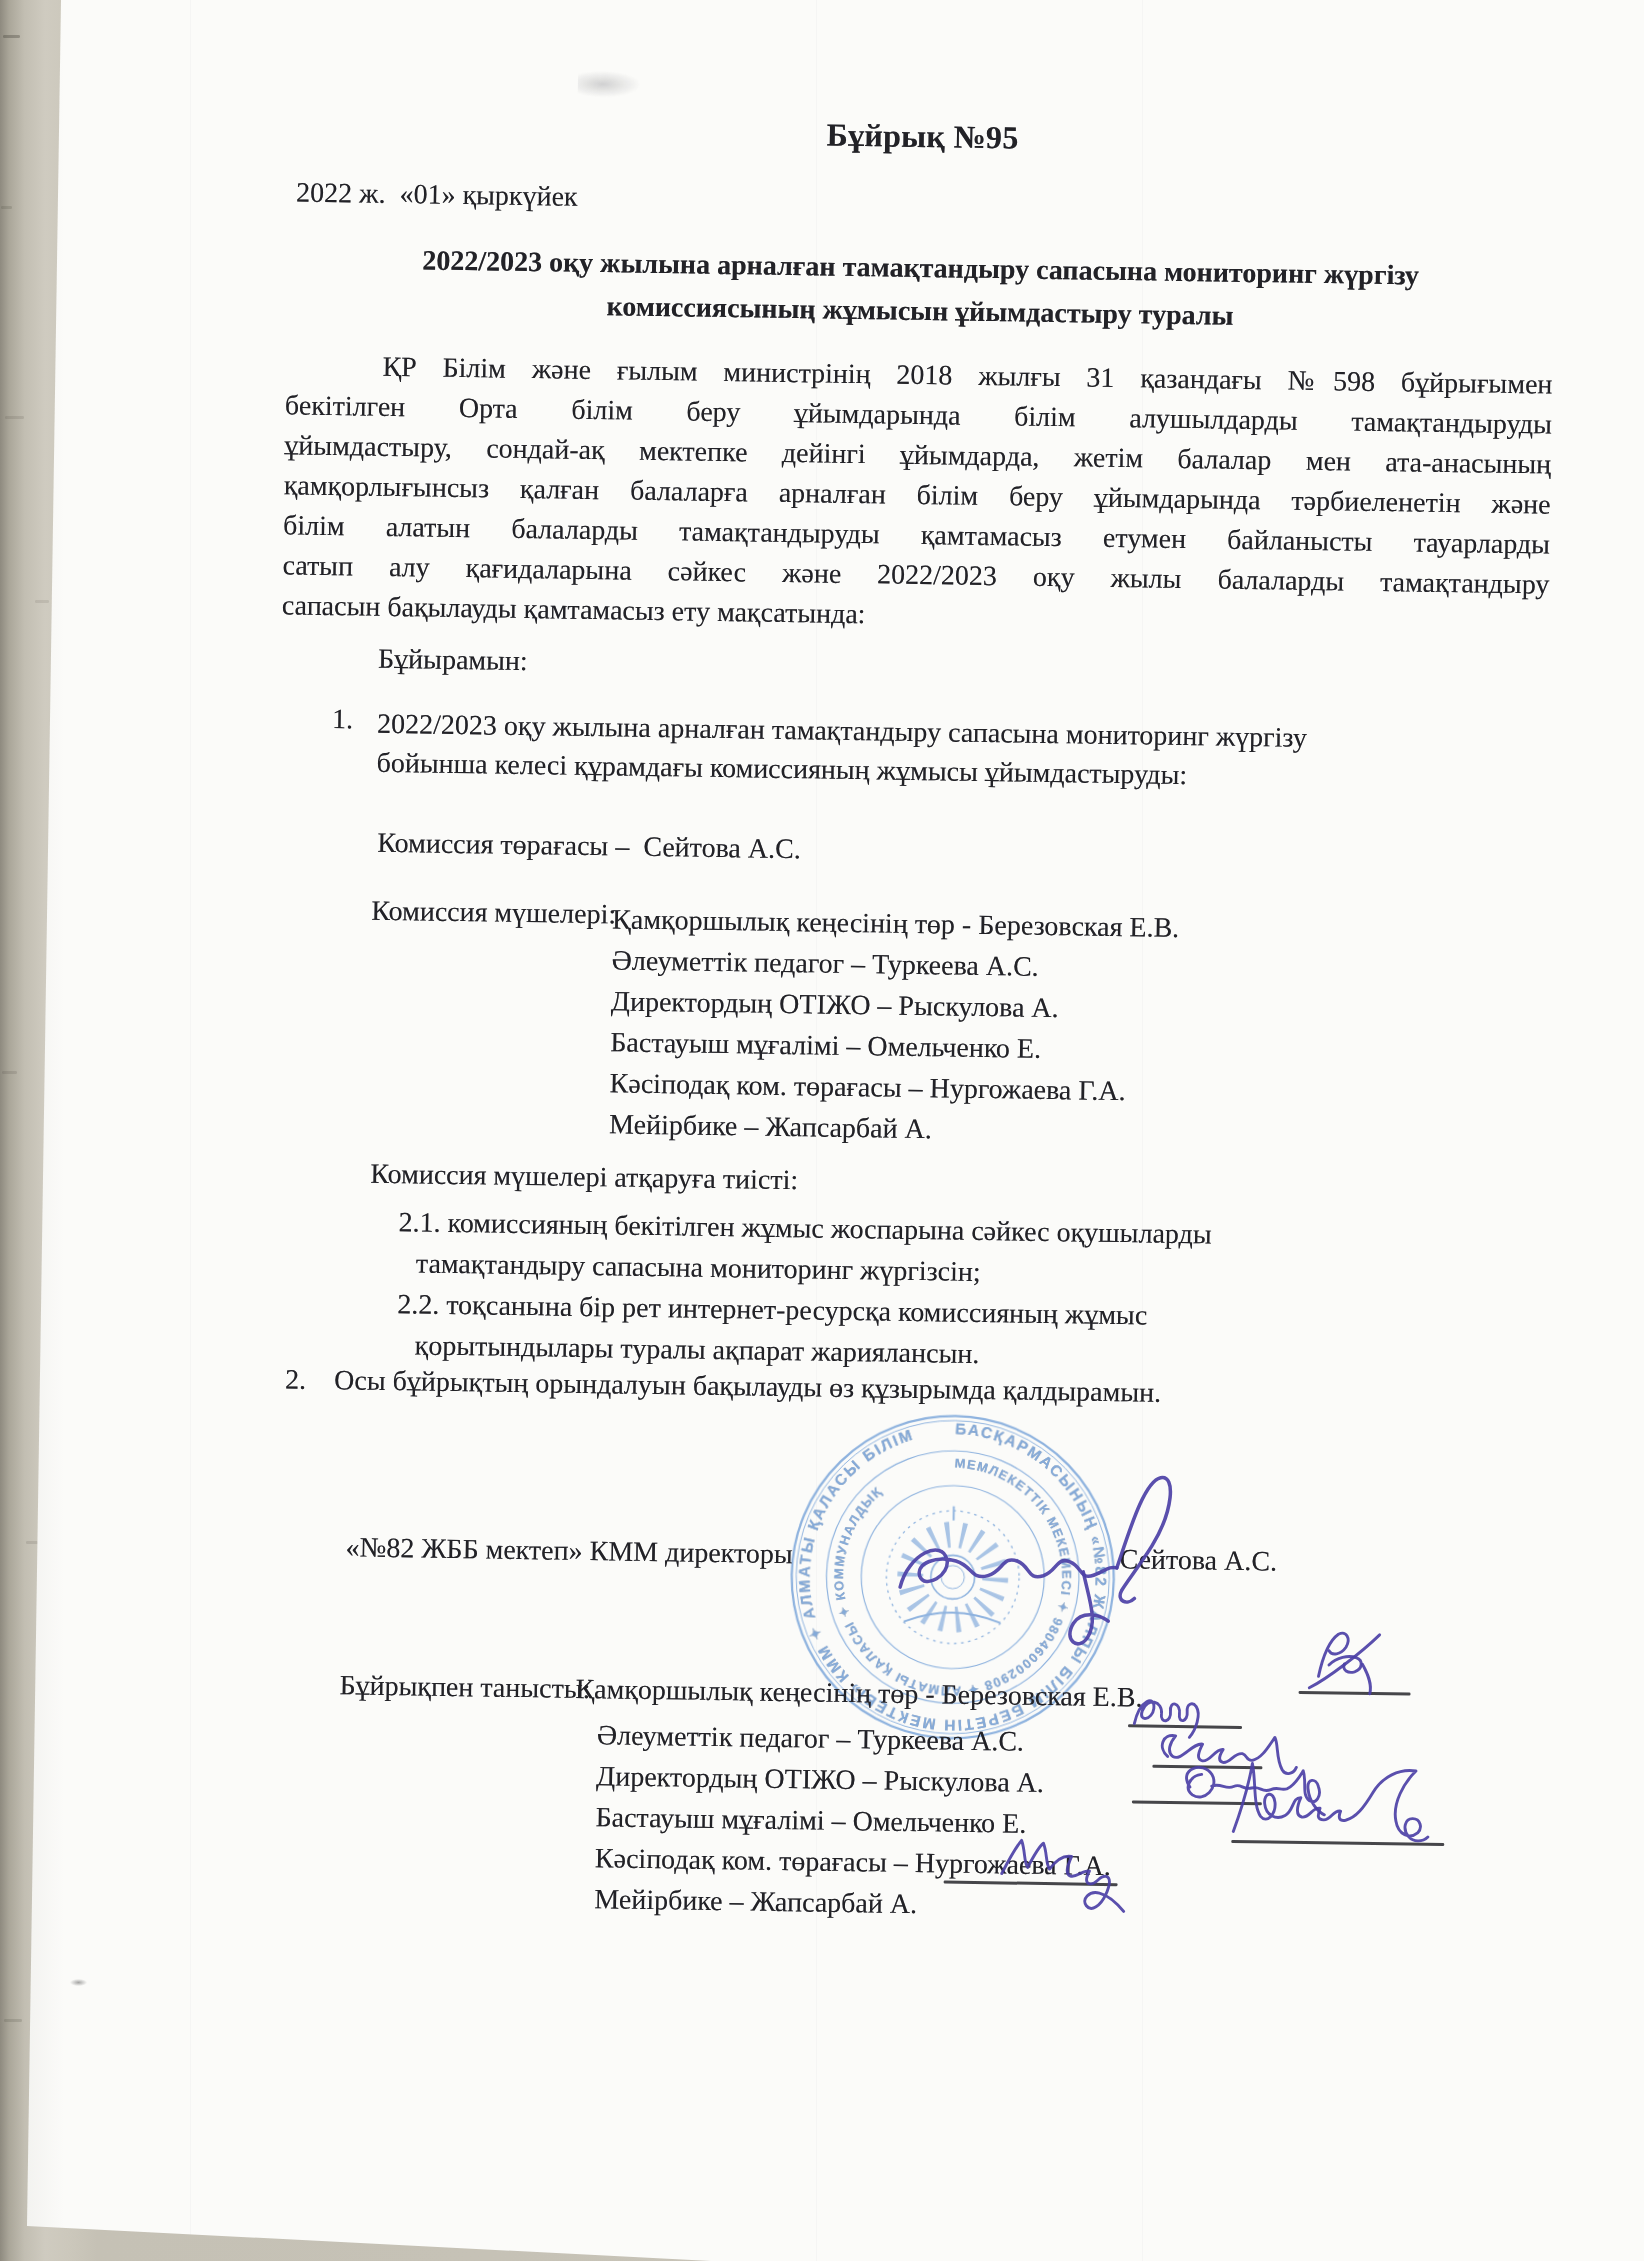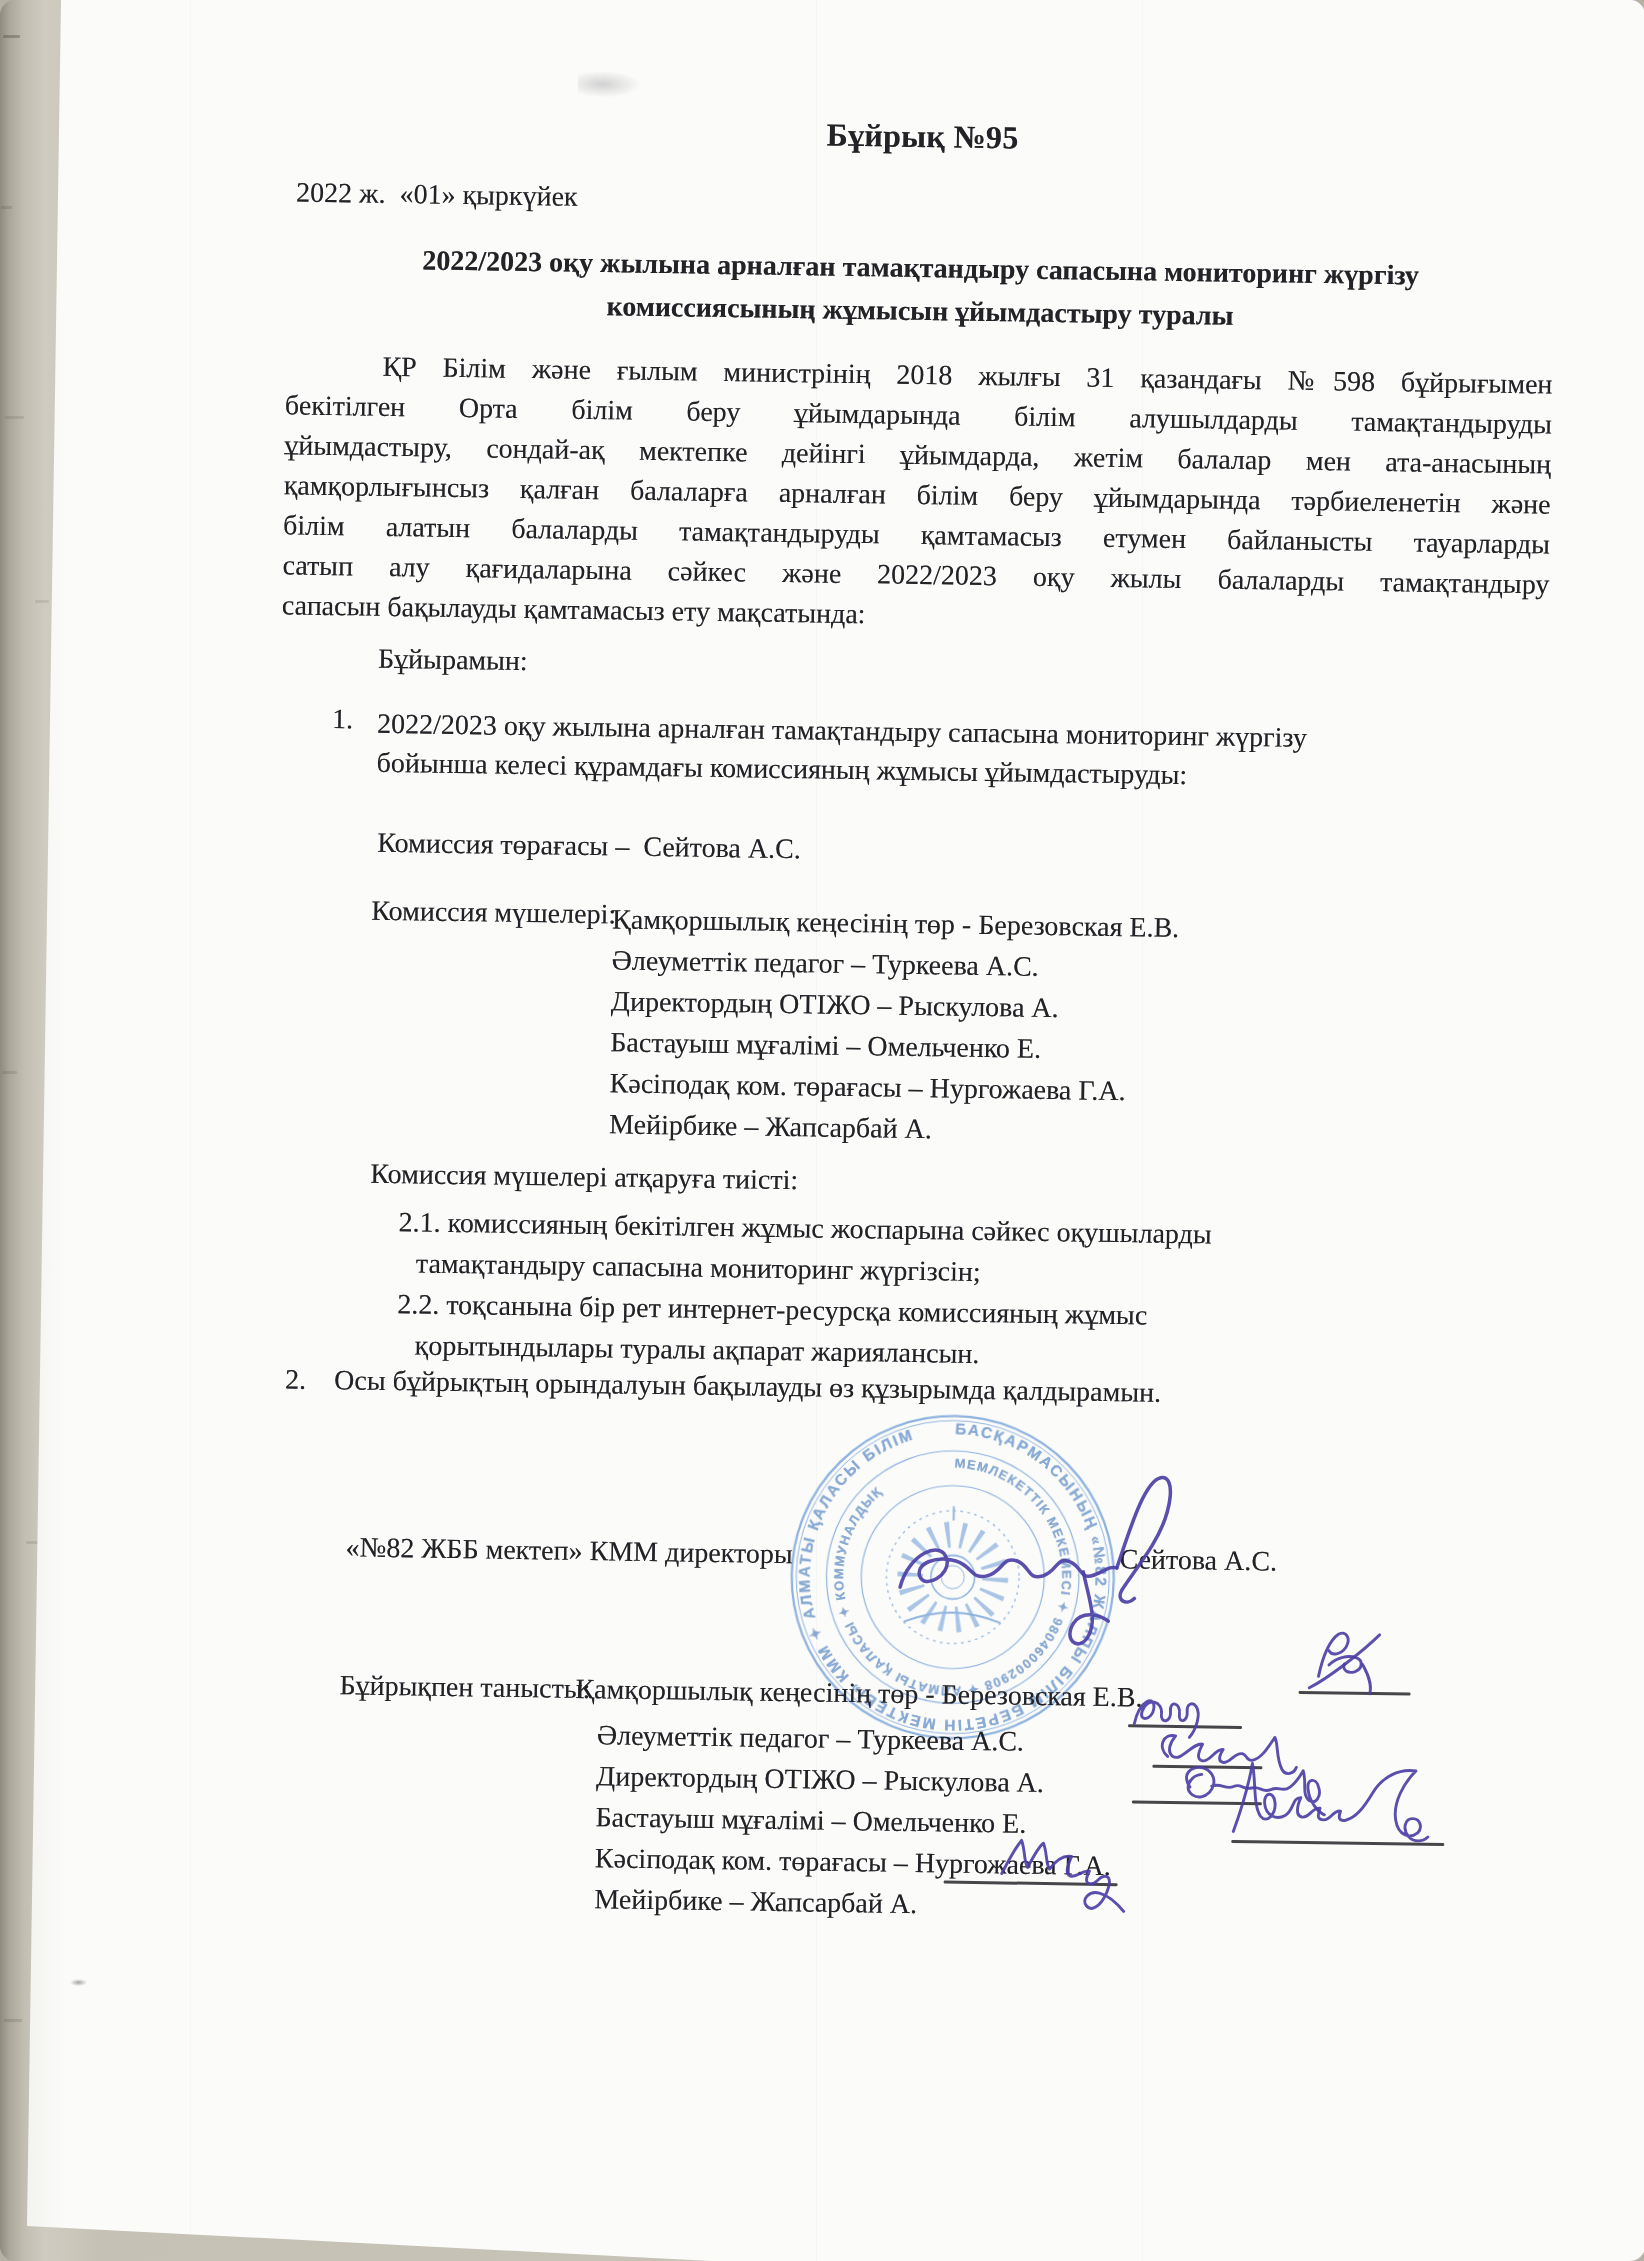--- a/index.html
+++ b/index.html
@@ -1,18 +1,18 @@
 <!DOCTYPE html>
 <html style="font-size:10.3px"><head>
 <meta charset="utf-8">
 <style>
   html,body{margin:0;padding:0;width:1645px;height:2261px;overflow:hidden;}
   body{background:#b5b1a5;font-family:"Liberation Serif",serif;}
   .scan-frame{position:relative;width:1645px;height:2261px;overflow:hidden;
-    background:linear-gradient(to right,#8e8a7f 0px,#aaa699 9px,#c2beb2 24.5px,#cfcbc0 45px,#ccc8bc 68px,#c5c1b5 97px,#c9c5b9 100%);border-radius:15px;}
+    background:linear-gradient(to right,#8e8a7f 0px,#aaa699 9px,#c2beb2 24.5px,#cfcbc0 45px,#ccc8bc 68px,#c5c1b5 97px,#c9c5b9 100%);}
   .streak{position:absolute;background:rgba(70,66,58,.35);border-radius:1.3px;}
   .page{position:absolute;inset:0;background:#fbfbf9;
     clip-path:polygon(61px 0px,1645px 0px,1645px 2261px,711px 2261px,27px 2226px);}
   .page::before{content:"";position:absolute;inset:0;
     background:linear-gradient(to right,rgba(95,90,75,.20),rgba(95,90,75,.06) 22px,rgba(95,90,75,0) 64px);}
   .crease{position:absolute;top:0;bottom:0;width:1.3px;background:rgba(60,60,85,.03);}
   .content{position:absolute;inset:0;transform:rotate(0.87deg);transform-origin:322px 1129px;
     color:#222227;text-shadow:0 0 0.5px rgba(25,25,35,.45);}
   .abs{position:absolute;}
   .title{left:274px;top:109px;width:1267px;text-align:center;font-size:32px;font-weight:bold;letter-spacing:0.3px;}

